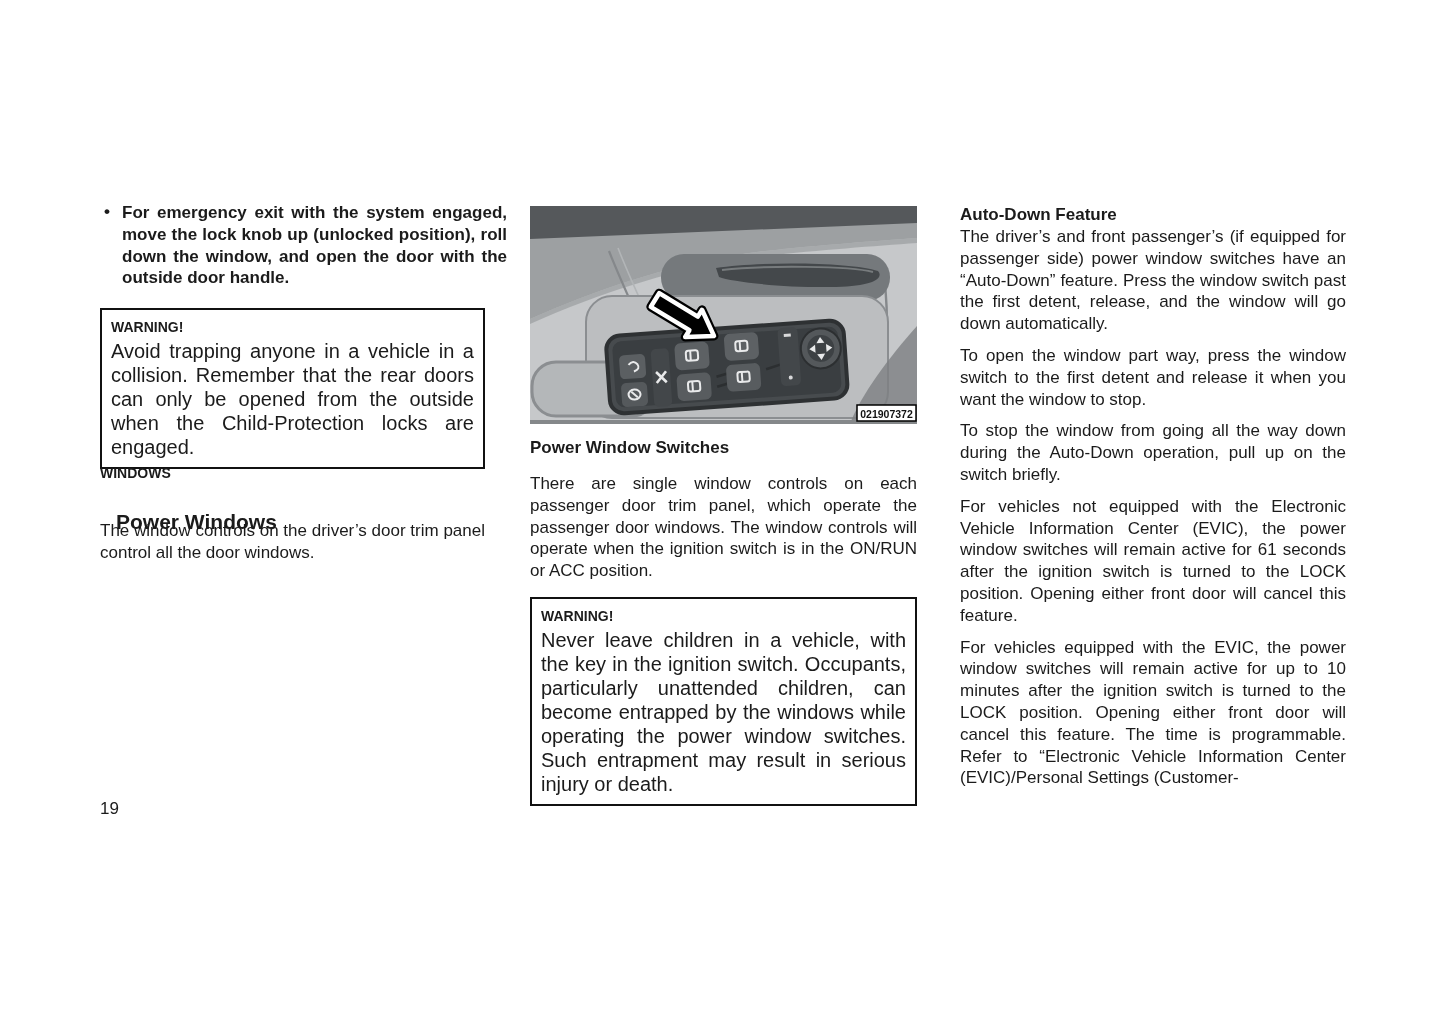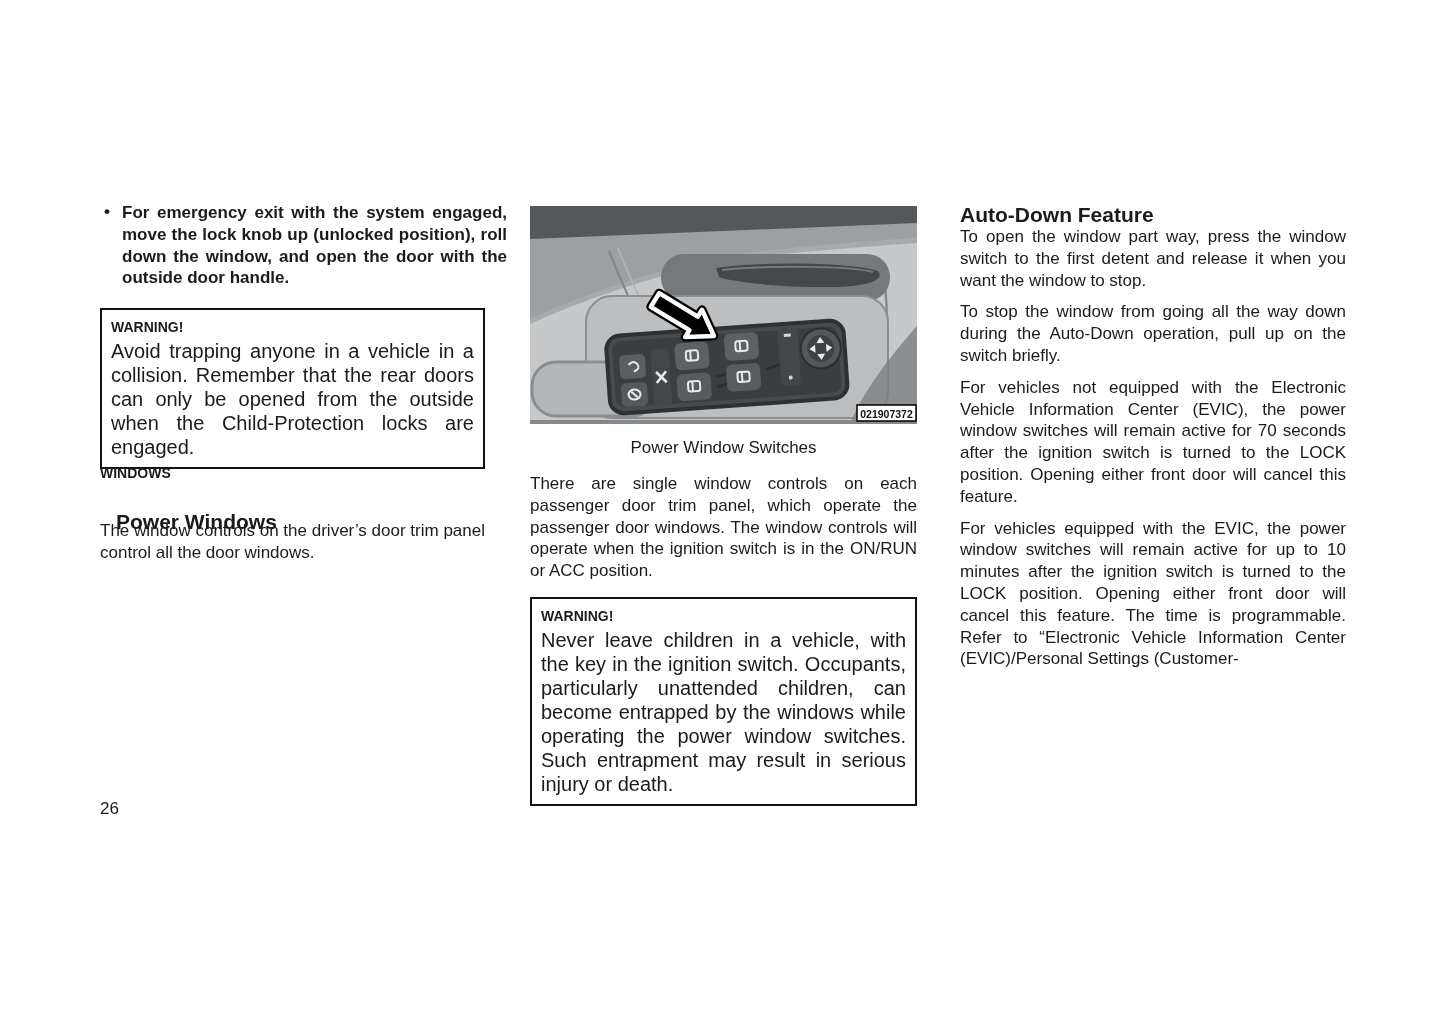--- a/index.html
+++ b/index.html
@@ -34,22 +34,22 @@
     background:#fff;
   }
   .warnbox .wtitle{
     font-weight:bold;font-size:14px;line-height:24px;margin:0;
   }
   .warnbox .wbody{
     font-size:20px;line-height:24px;text-align:justify;margin:0;
   }
   .h-section{font-size:14px;font-weight:bold;line-height:26px;margin:0;}
   .h-sub{font-size:21px;font-weight:bold;line-height:25px;margin:16px;}
-  .h-run{font-size:21px;font-weight:bold;line-height:22px;margin:0;}
-  .caption{font-size:17px;font-weight:normal;text-align:center;line-height:22px;}
+  .h-run{font-size:17px;font-weight:bold;line-height:22px;margin:0;}
+  .caption{font-size:17px;font-weight:bold;text-align:left;line-height:22px;}
   .pagenum{font-size:17px;line-height:22px;}
   .figure{width:358px;height:218px;}
   .figure svg{display:block;}
 </style>
 </head>
 <body>
 
 <div class="page">
 
   <div class="abs body-text bold bullet-item" style="left:100px;top:202px;width:385px;">
@@ -61,21 +61,21 @@
     <p class="wtitle">WARNING!</p>
     <p class="wbody">Avoid trapping anyone in a vehicle in a collision. Remember that the rear doors can only be opened from the outside when the Child-Protection locks are engaged.</p>
   </div>
 
   <h1 class="abs h-section" style="left:100px;top:460px;width:385px;">WINDOWS</h1>
 
   <h2 class="abs h-sub" style="left:100px;top:493px;width:385px;">Power Windows</h2>
 
   <div class="abs body-text" style="left:100px;top:520px;width:385px;">The window controls on the driver’s door trim panel control all the door windows.</div>
 
-  <div class="abs pagenum" style="left:100px;top:798px;">26</div>
+  <div class="abs pagenum" style="left:100px;top:798px;">19</div>
 
   <div class="abs figure" style="left:530px;top:206px;">
     <svg width="387" height="218" viewBox="0 0 387 218">
 
       <rect x="0" y="0" width="387" height="218" fill="#9da0a2"></rect>
 
       <polygon points="0,0 387,0 387,17 0,33" fill="#55585b"></polygon>
 
       <path d="M0,113 C70,82 150,55 235,45 C290,39 345,35 387,32 L387,218 L0,218 Z" fill="#c6c8ca"></path>
       <path d="M0,113 C70,82 150,55 235,45 C290,39 345,35 387,32 L387,37 C345,40 290,44 235,50 C150,60 70,87 0,118 Z" fill="#8e9193" opacity="0.55"></path>
@@ -161,19 +161,20 @@
 
   <div class="abs body-text" style="left:530px;top:473px;width:387px;">There are single window controls on each passenger door trim panel, which operate the passenger door windows. The window controls will operate when the ignition switch is in the ON/RUN or ACC position.</div>
 
   <div class="abs warnbox" style="left:530px;top:597px;width:387px;">
     <p class="wtitle">WARNING!</p>
     <p class="wbody">Never leave children in a vehicle, with the key in the ignition switch. Occupants, particularly unattended children, can become entrapped by the windows while operating the power window switches. Such entrapment may result in serious injury or death.</p>
   </div>
 
   <div class="abs body-text" style="left:960px;top:204px;width:386px;">
     <h3 class="h-run">Auto-Down Feature</h3>
+    <p>The driver’s and front passenger’s (if equipped for passenger side) power window switches have an “Auto-Down” feature. Press the window switch past the first detent, release, and the window will go down automatically.</p>
     <p>To open the window part way, press the window switch to the first detent and release it when you want the window to stop.</p>
     <p>To stop the window from going all the way down during the Auto-Down operation, pull up on the switch briefly.</p>
-    <p>For vehicles not equipped with the Electronic Vehicle Information Center (EVIC), the power window switches will remain active for 70 seconds after the ignition switch is turned to the LOCK position. Opening either front door will cancel this feature.</p>
+    <p>For vehicles not equipped with the Electronic Vehicle Information Center (EVIC), the power window switches will remain active for 61 seconds after the ignition switch is turned to the LOCK position. Opening either front door will cancel this feature.</p>
     <p>For vehicles equipped with the EVIC, the power window switches will remain active for up to 10 minutes after the ignition switch is turned to the LOCK position. Opening either front door will cancel this feature. The time is programmable. Refer to “Electronic Vehicle Information Center (EVIC)/Personal Settings (Customer-</p>
   </div>
 
 </div>
 
 </body></html>

